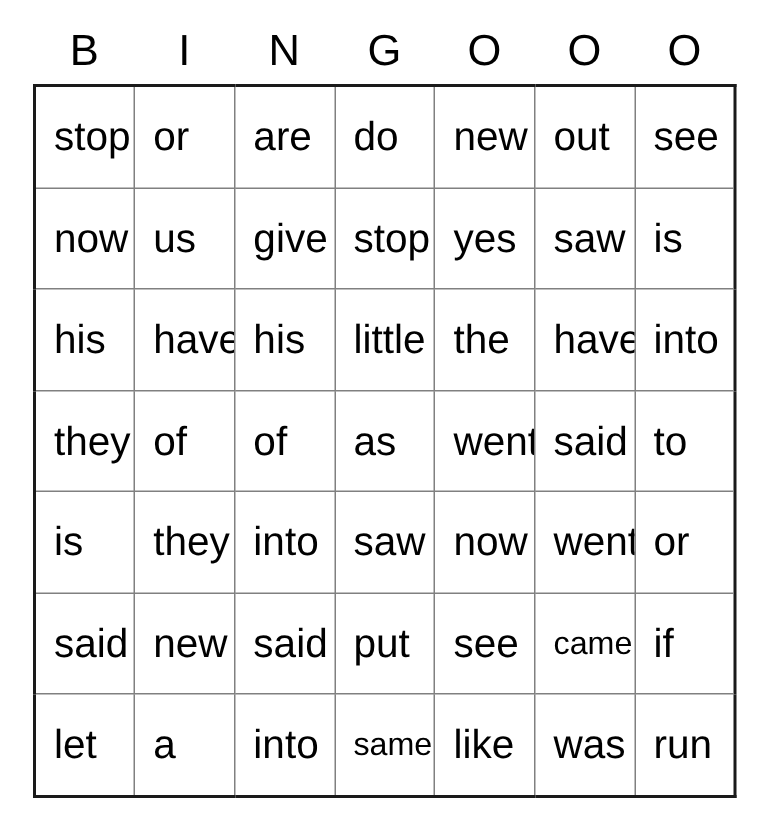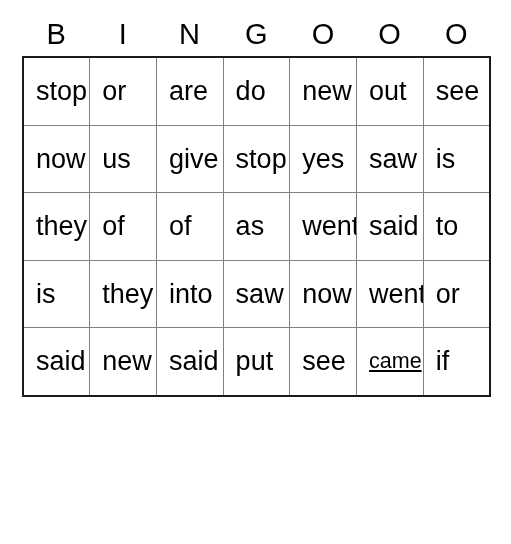--- a/index.html
+++ b/index.html
@@ -39,21 +39,21 @@
     border: 1px solid #808080;
     height: 66.5px;
     text-align: left;
     vertical-align: middle;
     font-size: 27px;
     line-height: 30px;
     padding: 0 12px;
     white-space: nowrap;
     overflow: hidden;
   }
-  tbody td.shrink { font-size: 21.5px; text-decoration: underline; }
+  tbody td.shrink { font-size: 21.5px; }
   tbody tr:first-child td { border-top: 2px solid #1a1a1a; }
   tbody tr:last-child td { border-bottom: 2px solid #1a1a1a; }
   tbody td:first-child { border-left: 2px solid #1a1a1a; }
   tbody td:last-child { border-right: 2px solid #1a1a1a; }
 </style>
 </head>
 <body>
 
 <div id="card">
   <table class="bingo">
@@ -90,20 +90,29 @@
         <tr>
           <td>now</td>
           <td>us</td>
           <td>give</td>
           <td>stop</td>
           <td>yes</td>
           <td>saw</td>
           <td>is</td>
         </tr>
         <tr>
+          <td>his</td>
+          <td>have</td>
+          <td>his</td>
+          <td>little</td>
+          <td>the</td>
+          <td>have</td>
+          <td>into</td>
+        </tr>
+        <tr>
           <td>they</td>
           <td>of</td>
           <td>of</td>
           <td>as</td>
           <td>went</td>
           <td>said</td>
           <td>to</td>
         </tr>
         <tr>
           <td>is</td>
@@ -116,15 +125,24 @@
         </tr>
         <tr>
           <td>said</td>
           <td>new</td>
           <td>said</td>
           <td>put</td>
           <td>see</td>
           <td class="shrink">came</td>
           <td>if</td>
         </tr>
+        <tr>
+          <td>let</td>
+          <td>a</td>
+          <td>into</td>
+          <td class="shrink">same</td>
+          <td>like</td>
+          <td>was</td>
+          <td>run</td>
+        </tr>
       </tbody>
   </table>
 </div>
 
 </body></html>

